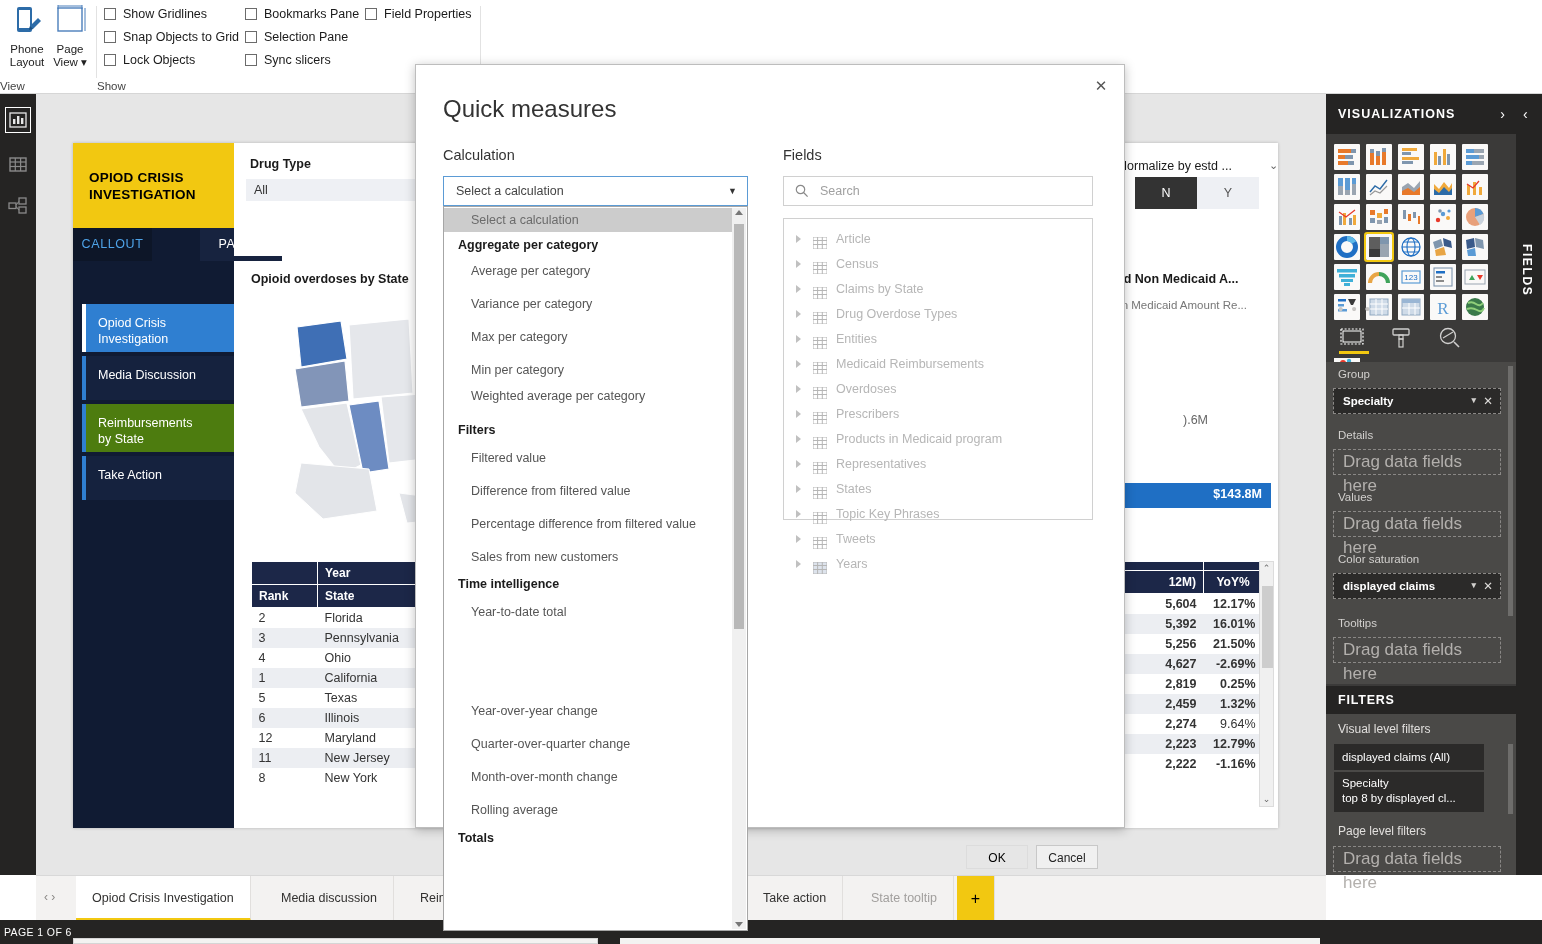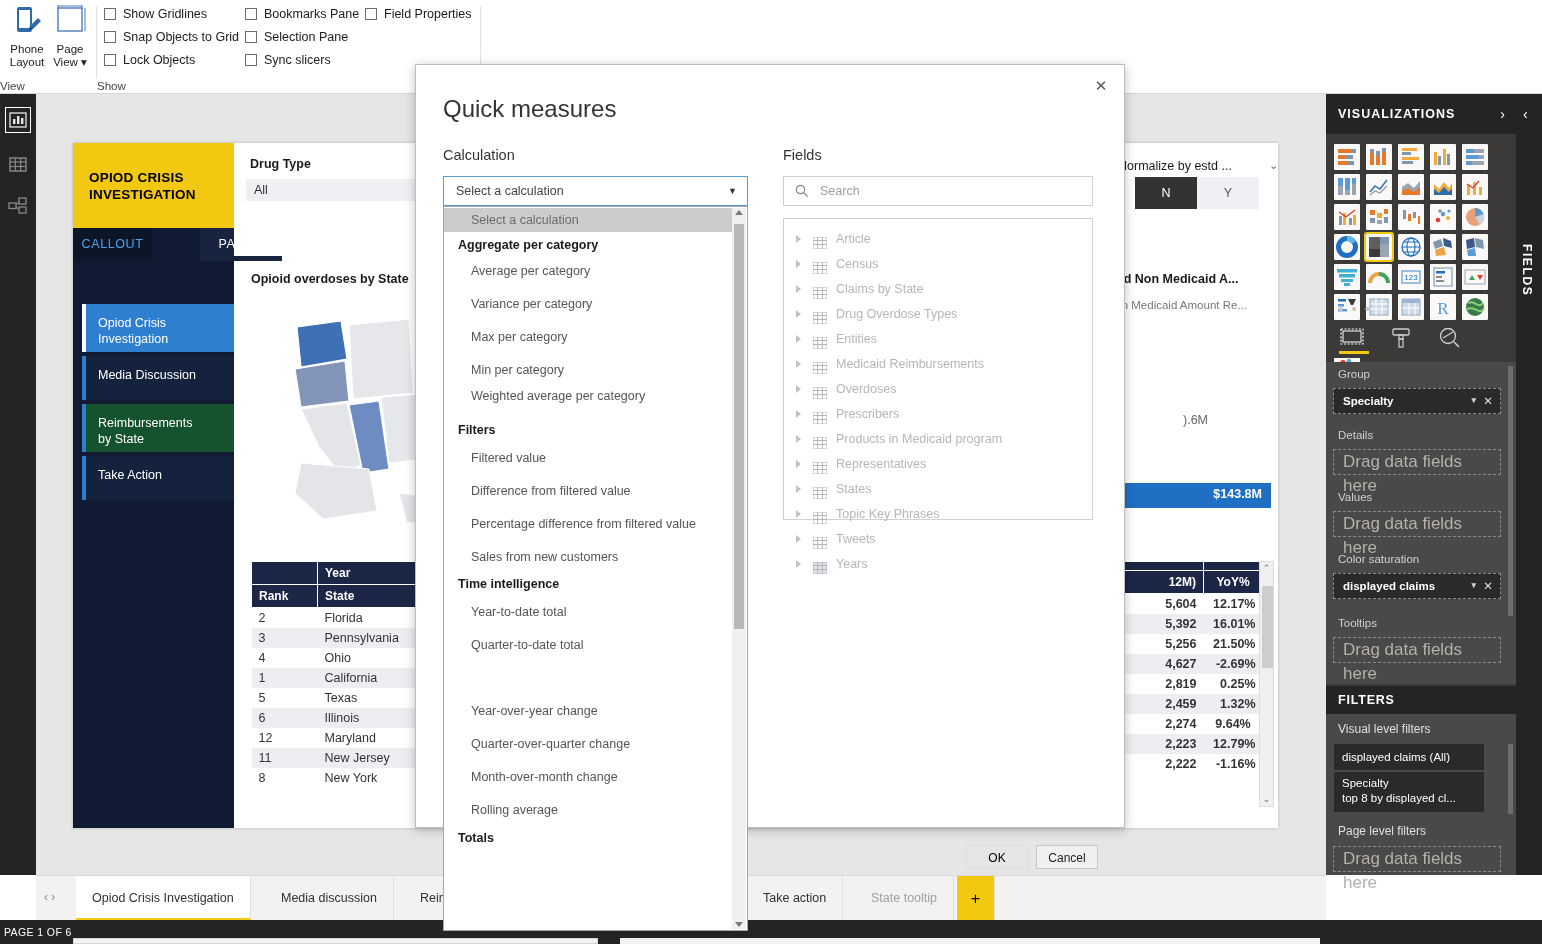--- a/index.html
+++ b/index.html
@@ -357,21 +357,21 @@
 
       <div class="nav-item" style="top:161px;height:48px;background:#2f7fd1;">
         <span class="bar" style="background:#ffffff;"></span>
         <span>Opiod Crisis</span><br>
         <span>Investigation</span>
       </div>
       <div class="nav-item" style="top:213px;height:44px;background:#152murky;background:#15223e;">
         <span class="bar" style="background:#2f7fd1;"></span>
         <span>Media Discussion</span>
       </div>
-      <div class="nav-item" style="top:261px;height:48px;background:#14532d;">
+      <div class="nav-item" style="top:261px;height:48px;background:#4d7c0f;">
         <span class="bar" style="background:#2f7fd1;"></span>
         <span>Reimbursements</span><br>
         <span>by State</span>
       </div>
       <div class="nav-item" style="top:313px;height:44px;background:#15223e;">
         <span class="bar" style="background:#2f7fd1;"></span>
         <span>Take Action</span>
       </div>
     </div>
 
@@ -502,21 +502,21 @@
         <tr>
             <td style="text-align:right;font-weight:bold;">2,819</td>
             <td style="text-align:right;font-weight:bold;">0.25%</td>
           </tr>
         <tr class="alt">
             <td style="text-align:right;font-weight:bold;">2,459</td>
             <td style="text-align:right;font-weight:bold;">1.32%</td>
           </tr>
         <tr>
             <td style="text-align:right;font-weight:bold;">2,274</td>
-            <td style="text-align:center;font-weight:bold;">9.64%</td>
+            <td style="text-align:right;font-weight:normal;">9.64%</td>
           </tr>
         <tr class="alt">
             <td style="text-align:right;font-weight:bold;">2,223</td>
             <td style="text-align:right;font-weight:bold;">12.79%</td>
           </tr>
         <tr>
             <td style="text-align:right;font-weight:bold;">2,222</td>
             <td style="text-align:right;font-weight:bold;">-1.16%</td>
           </tr>
       </tbody>
@@ -871,21 +871,20 @@
       <div class="dd-item" style="top:117px;height:26px;line-height:26px;">Max per category</div>
       <div class="dd-item" style="top:150px;height:26px;line-height:26px;">Min per category</div>
       <div class="dd-item" style="top:168px;height:26px;line-height:26px;margin-top:8px;">Weighted average per category</div>
       <div class="dd-item header" style="top:212px;height:22px;line-height:22px;">Filters</div>
       <div class="dd-item" style="top:238px;height:26px;line-height:26px;">Filtered value</div>
       <div class="dd-item" style="top:271px;height:26px;line-height:26px;">Difference from filtered value</div>
       <div class="dd-item" style="top:304px;height:26px;line-height:26px;">Percentage difference from filtered value</div>
       <div class="dd-item" style="top:337px;height:26px;line-height:26px;">Sales from new customers</div>
       <div class="dd-item header" style="top:366px;height:22px;line-height:22px;">Time intelligence</div>
       <div class="dd-item" style="top:392px;height:26px;line-height:26px;">Year-to-date total</div>
-      <div class="dd-item" style="top:425px;height:26px;line-height:26px;">Quarter-to-date total</div>
       <div class="dd-item" style="top:491px;height:26px;line-height:26px;">Year-over-year change</div>
       <div class="dd-item" style="top:524px;height:26px;line-height:26px;">Quarter-over-quarter change</div>
       <div class="dd-item" style="top:557px;height:26px;line-height:26px;">Month-over-month change</div>
       <div class="dd-item" style="top:590px;height:26px;line-height:26px;">Rolling average</div>
       <div class="dd-item header" style="top:620px;height:22px;line-height:22px;">Totals</div>
 
       <div class="dd-sb">
         <div style="position:absolute;left:3px;top:2px;width:0;height:0;border-left:4px solid transparent;border-right:4px solid transparent;border-bottom:5px solid #777;"></div>
         <div class="dd-sb-thumb" style="top:16px;height:405px;"></div>
         <div style="position:absolute;left:3px;bottom:2px;width:0;height:0;border-left:4px solid transparent;border-right:4px solid transparent;border-top:5px solid #777;"></div>

